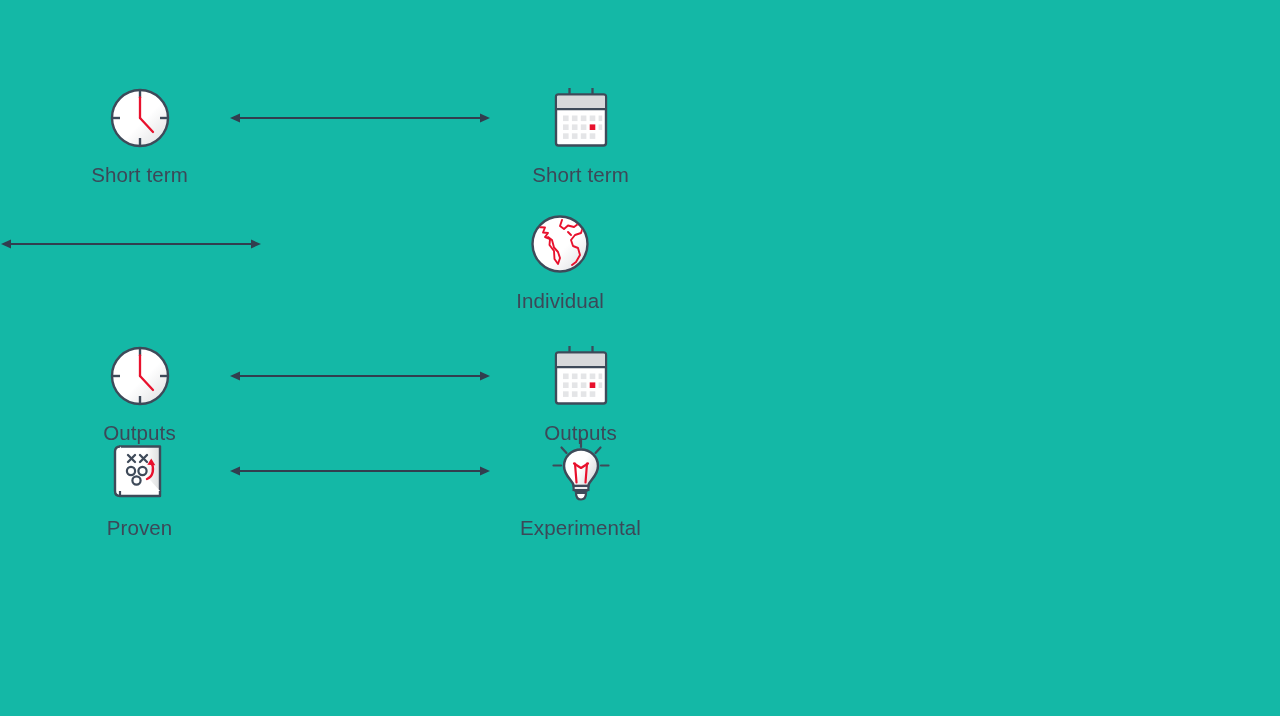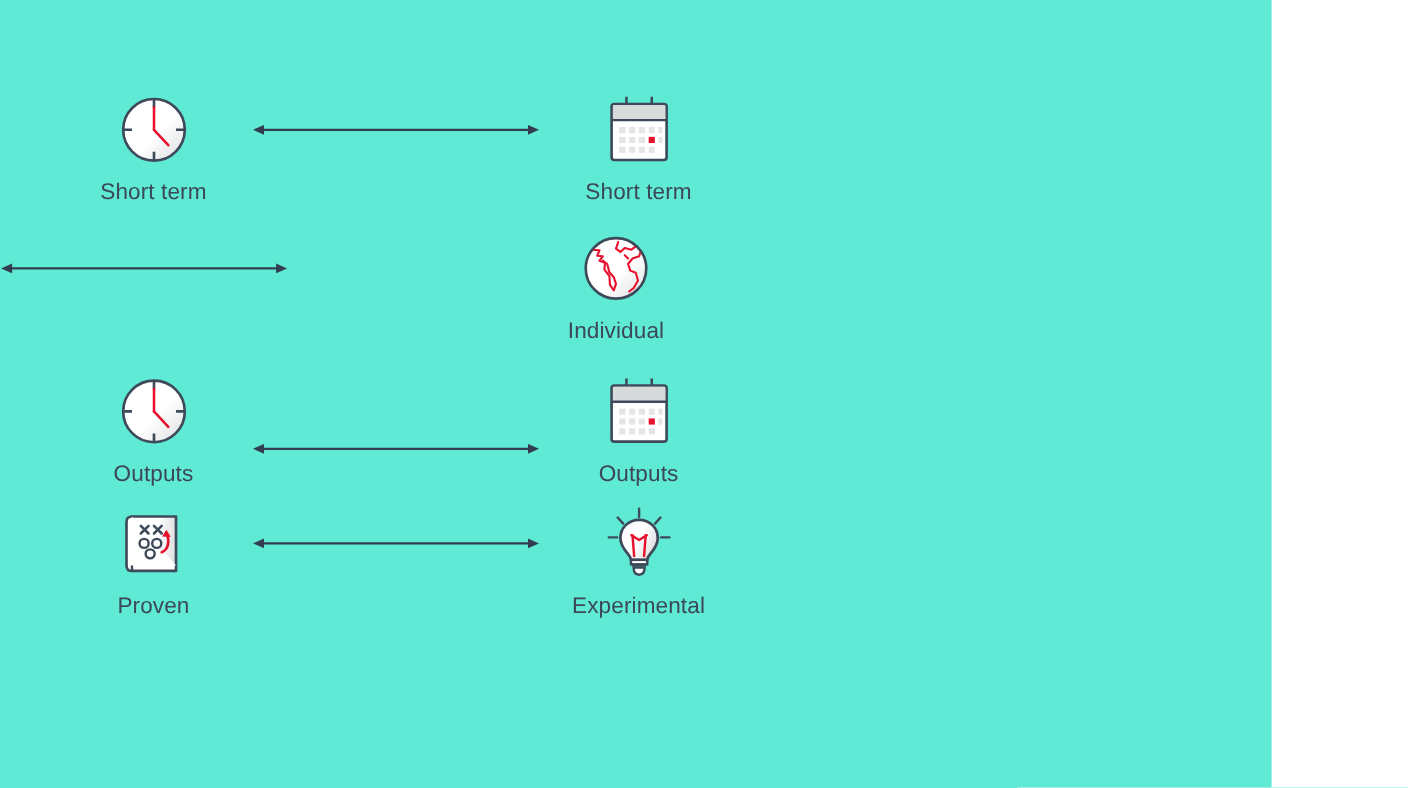--- a/index.html
+++ b/index.html
@@ -10,39 +10,39 @@
   body {
     width: 1280px;
     height: 716px;
     background: #ffffff;
     font-family: "Liberation Sans", sans-serif;
     overflow: hidden;
   }
 
   #canvas {
     position: relative;
-    width: 1156px;
+    width: 1280px;
     height: 716px;
-    background: #5eead4;
+    background: #14b8a6;
   }
 
   
   .spectrum-row {
     position: absolute;
     left: 0;
     width: 720px;
     height: 128px;
     display: flex;
     align-items: flex-start;
     justify-content: space-between;
   }
   .spectrum-row.row-0 { top: 82px; }
   .spectrum-row.row-1 { top: 208px; }
-  .spectrum-row.row-2 { top: 316px; align-items: flex-end; }
-  .spectrum-row.row-3 { top: 458px; }
+  .spectrum-row.row-2 { top: 340px; }
+  .spectrum-row.row-3 { top: 435px; }
 
   
   .pole {
     width: 220px;
     display: flex;
     flex-direction: column;
     align-items: center;
   }
   .pole.left  { margin-left: 50px; }
   .pole.right { margin-right: 50px; }

